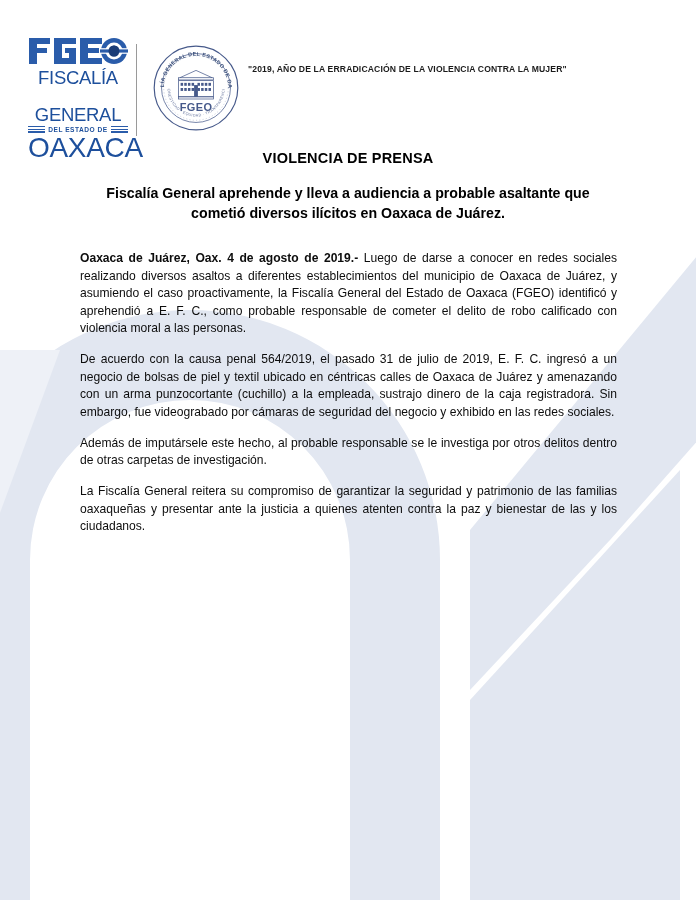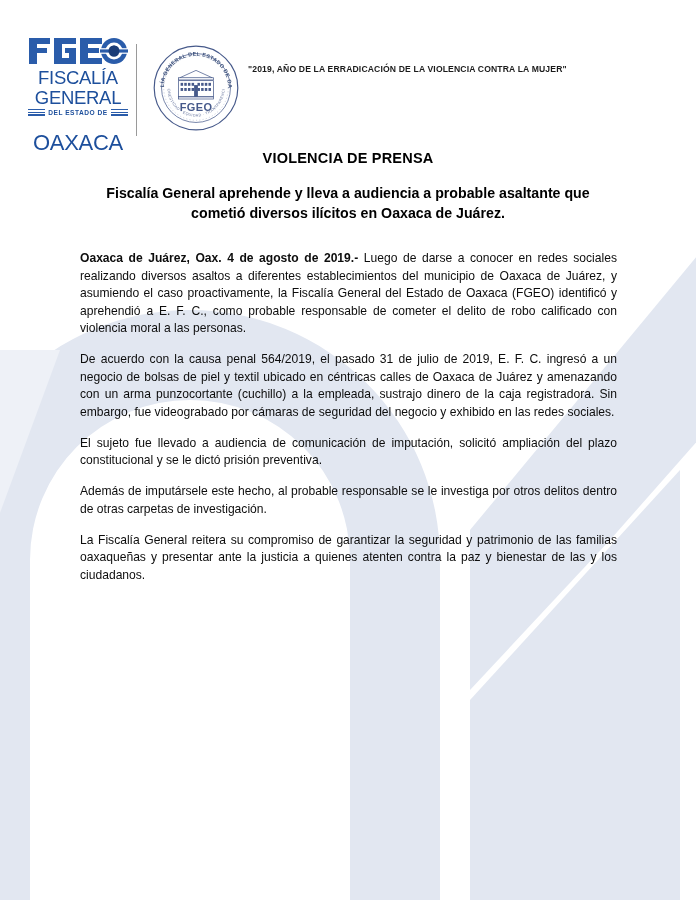--- a/index.html
+++ b/index.html
@@ -55,21 +55,21 @@
     width: 100px;
   }
   .lw {
     font-weight: normal;
     color: #1d4f9c;
     letter-spacing: -0.3px;
     line-height: 1.0;
     text-align: center;
   }
   .lw-fiscalia { font-size: 18.5px; }
-  .lw-general  { font-size: 18.5px; margin-top: 1px; }
+  .lw-general  { font-size: 18.5px; margin-top: 18px; }
   .band-row {
     display: flex;
     align-items: center;
     gap: 3px;
     margin-top: 2px;
     margin-bottom: 1px;
   }
   .band-row .bars {
     flex: 1 1 auto;
     height: 7px;
@@ -79,21 +79,21 @@
       #ffffff 1.4px, #ffffff 2.6px);
   }
   .band-row .bt {
     flex: 0 0 auto;
     font-size: 6.6px;
     font-weight: bold;
     color: #1d4f9c;
     letter-spacing: 0.5px;
     white-space: nowrap;
   }
-  .lw-oaxaca { font-size: 22px; margin-top: 16px; }
+  .lw-oaxaca { font-size: 28px; margin-top: 1px; }
 
   .divider {
     position: absolute;
     left: 136px;
     top: 44px;
     width: 1px;
     height: 92px;
     background: #9a9a9a;
   }
 
@@ -259,19 +259,18 @@
     <div class="slogan">"2019, AÑO DE LA ERRADICACIÓN DE LA VIOLENCIA CONTRA LA MUJER"</div>
   </div>
 
   <div class="content">
     <div class="title">VIOLENCIA DE PRENSA</div>
     <div class="subtitle">Fiscalía General aprehende y lleva a audiencia a probable asaltante que cometió diversos ilícitos en Oaxaca de Juárez.</div>
 
     <div class="paras">
       <p class="para"><span class="lead">Oaxaca de Juárez, Oax. 4 de agosto de 2019.-</span><span> Luego de darse a conocer en redes sociales realizando diversos asaltos a diferentes establecimientos del municipio de Oaxaca de Juárez,  y asumiendo el caso proactivamente, la Fiscalía General del Estado de Oaxaca (FGEO) identificó y aprehendió a E. F. C., como probable responsable de cometer el delito de robo calificado con violencia moral a las personas.</span></p>
       <p class="para">De acuerdo con la causa penal 564/2019, el pasado 31 de julio de 2019, E. F. C. ingresó a un negocio de bolsas de piel y textil ubicado en céntricas calles de Oaxaca de Juárez y amenazando con un arma punzocortante (cuchillo) a la empleada, sustrajo dinero de la caja registradora. Sin embargo, fue videograbado por cámaras de seguridad del negocio y exhibido en las redes sociales.</p>
-      <p class="para">El sujeto fue llevado a audiencia de comunicación de imputación, solicitó ampliación del plazo constitucional y se le dictó prisión preventiva.</p>
       <p class="para">Además de imputársele este hecho, al probable responsable se le investiga por otros delitos dentro de otras carpetas de investigación.</p>
       <p class="para">La Fiscalía General reitera su compromiso de garantizar la seguridad y patrimonio de las familias oaxaqueñas y presentar ante la justicia a quienes atenten contra la paz y bienestar de las y los ciudadanos.</p>
     </div>
   </div>
 
 </div>
 
 </body></html>

